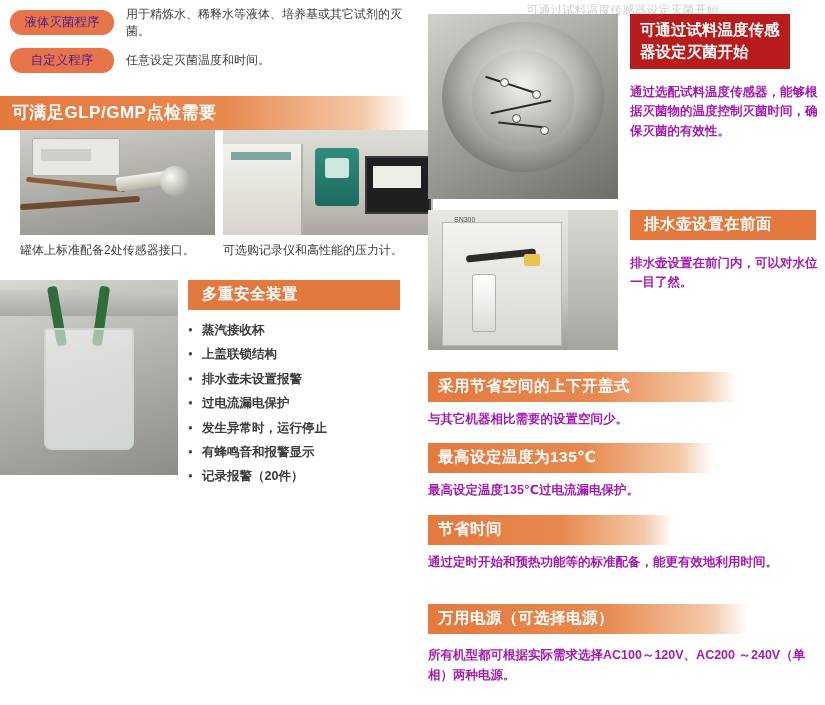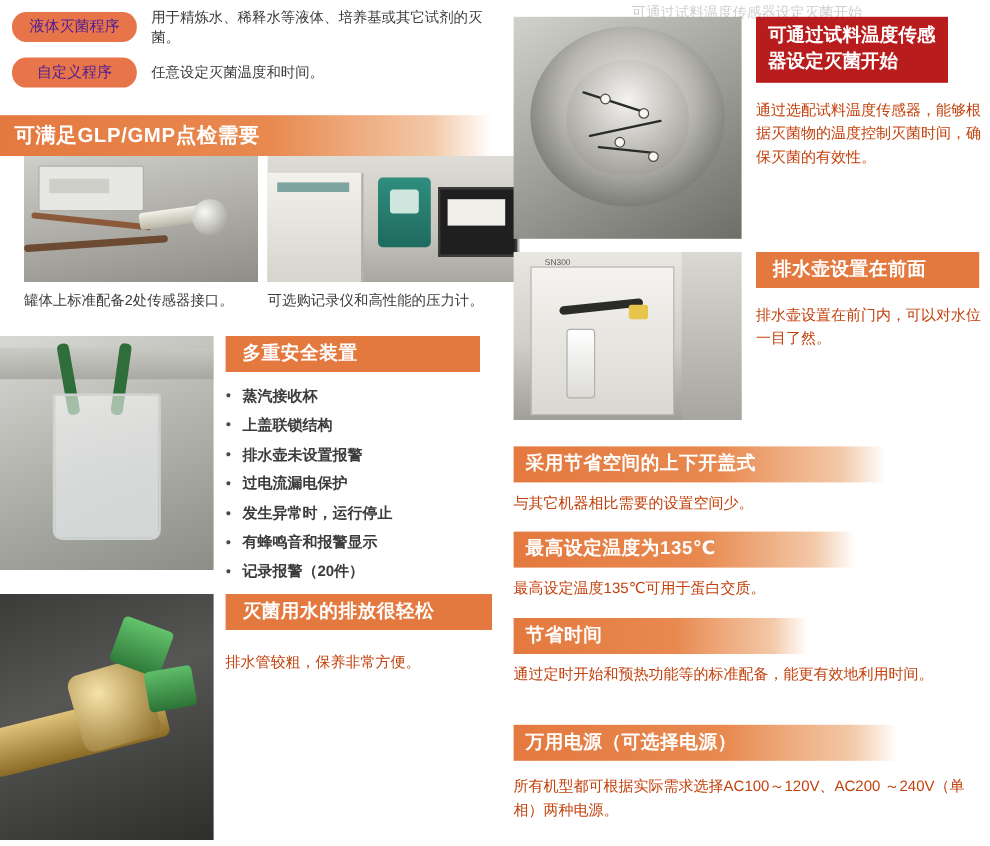--- a/index.html
+++ b/index.html
@@ -32,21 +32,22 @@
     left: 420px;
     top: 0;
     width: 405px;
     height: 705px;
   }
 
   
   .body-text {
     font-size: 12.5px;
     line-height: 1.55;
-    color: #c2410c;
+    color: #a21caf;
+    font-weight: bold;
   }
   .small-cap {
     font-size: 12px;
     line-height: 1.5;
     color: #3c3c3c;
   }
 
   
   .pill {
     display: inline-block;
@@ -461,32 +462,20 @@
           <li>上盖联锁结构</li>
           <li>排水壶未设置报警</li>
           <li>过电流漏电保护</li>
           <li>发生异常时，运行停止</li>
           <li>有蜂鸣音和报警显示</li>
           <li>记录报警（20件）</li>
         </ul>
       </div>
     </div>
 
-    <div class="row" style="position:absolute; left:0px; top:495px;">
-      <div class="photo photo-d">
-        <div class="pipe"></div>
-        <div class="nutbig"></div>
-        <div class="green1"></div>
-        <div class="green2"></div>
-      </div>
-      <div style="margin-left:10px; width:230px;">
-        <span class="banner tag" style="width:222px; box-sizing:border-box;">灭菌用水的排放很轻松</span>
-        <div class="body-text" style="margin-top:18px;">排水管较粗，保养非常方便。</div>
-      </div>
-    </div>
 
   </div>
 
   <div class="col-right">
 
     <div class="faint-title" style="position:absolute; left:0; top:0; width:405px;">可通过试料温度传感器设定灭菌开始</div>
 
     <div class="row" style="position:absolute; left:8px; top:14px;">
       <div class="photo photo-e">
         <div class="ring"></div>
@@ -525,21 +514,21 @@
 
     <div style="position:absolute; left:8px; top:372px; width:395px;">
 
       <div style="margin-bottom:14px;">
         <span class="banner small" style="display:block; width:290px;">采用节省空间的上下开盖式</span>
         <div class="body-text" style="margin-top:8px;">与其它机器相比需要的设置空间少。</div>
       </div>
 
       <div style="margin-bottom:14px;">
         <span class="banner small" style="display:block; width:265px;">最高设定温度为135℃</span>
-        <div class="body-text" style="margin-top:8px;">最高设定温度135℃可用于蛋白交质。</div>
+        <div class="body-text" style="margin-top:8px;">最高设定温度135℃过电流漏电保护。</div>
       </div>
 
       <div style="margin-bottom:32px;">
         <span class="banner small" style="display:block; width:225px;">节省时间</span>
         <div class="body-text" style="margin-top:8px;">通过定时开始和预热功能等的标准配备，能更有效地利用时间。</div>
       </div>
 
       <div>
         <span class="banner small" style="display:block; width:300px;">万用电源（可选择电源）</span>
         <div class="body-text" style="margin-top:12px; width:380px;">所有机型都可根据实际需求选择AC100～120V、AC200 ～240V（单相）两种电源。</div>

